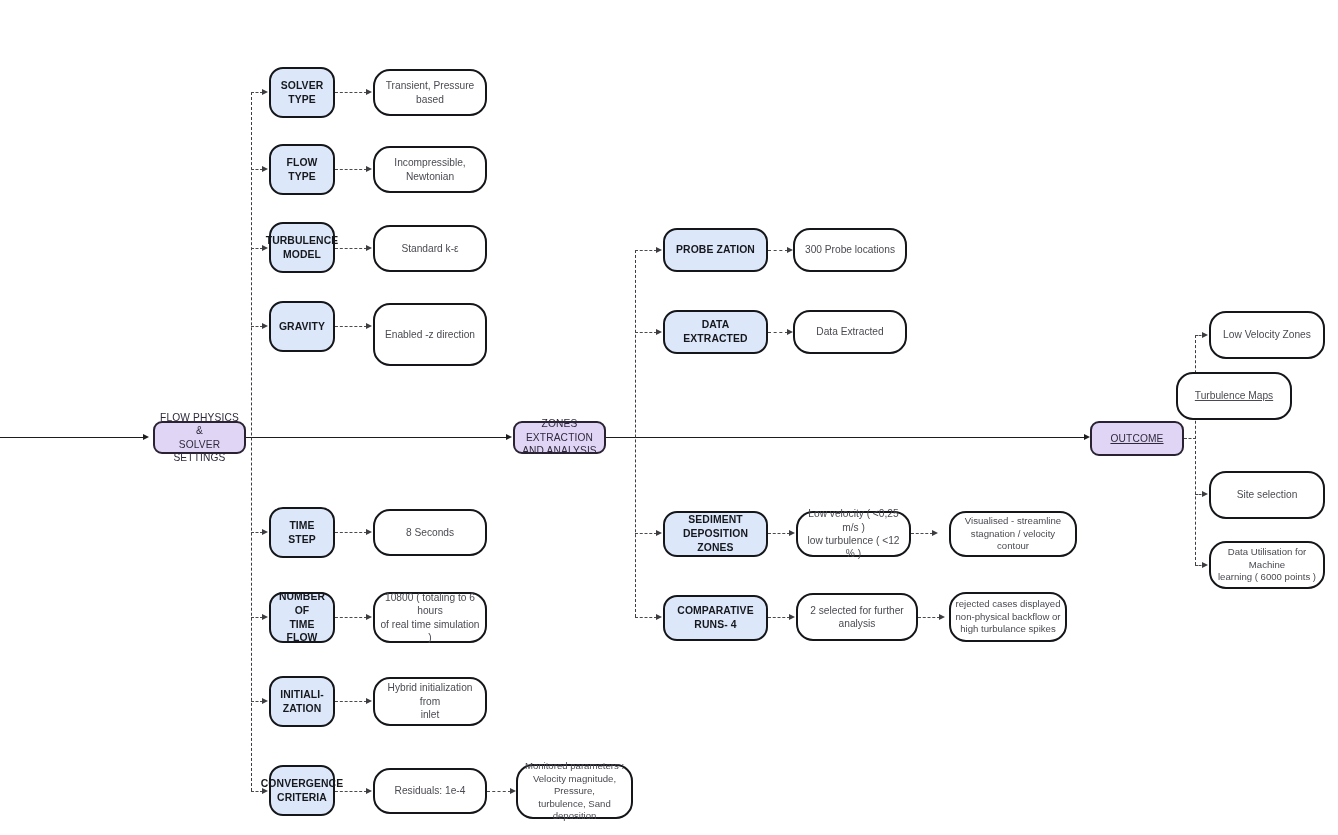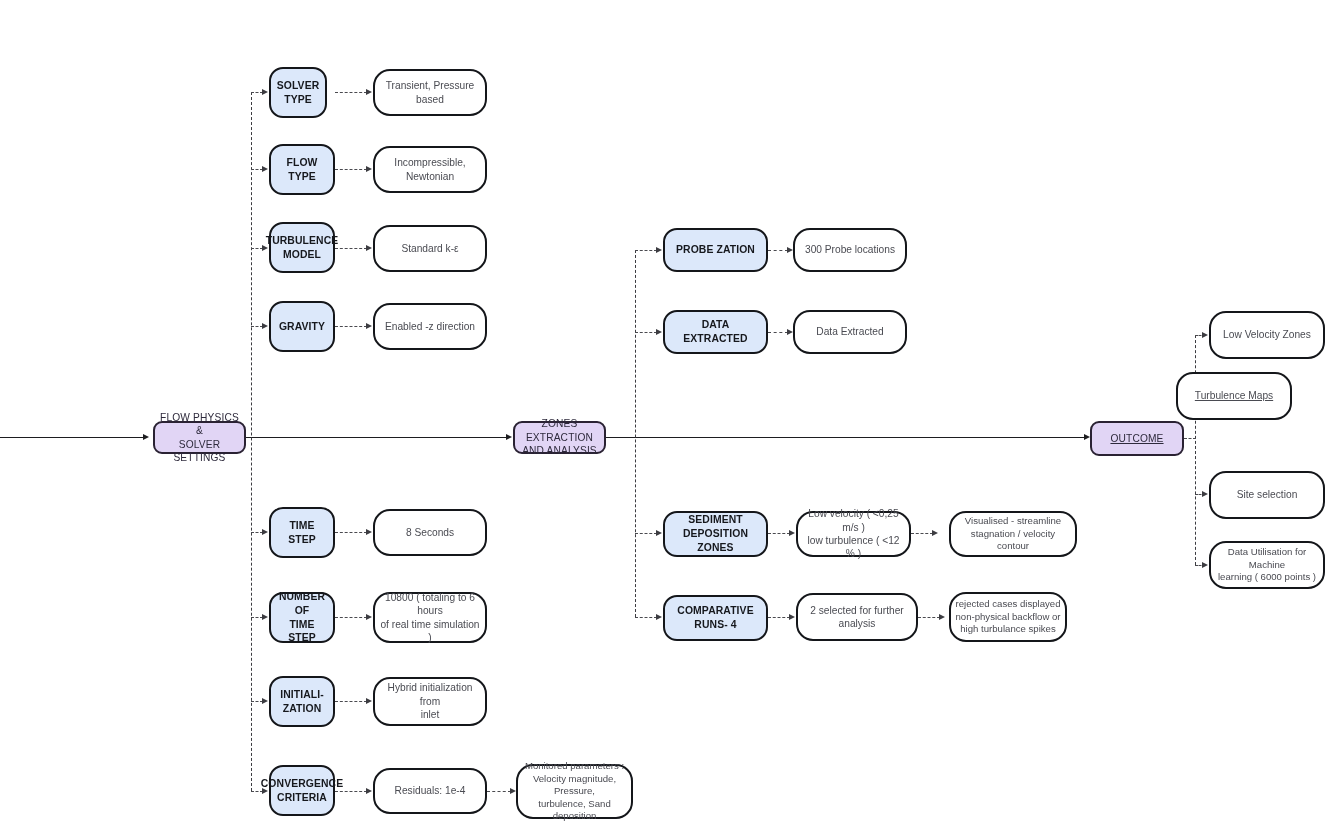--- a/index.html
+++ b/index.html
@@ -109,21 +109,21 @@
   <div class="arrow-r" style="left:1084px; top:433.5px;"></div>
 
   <div class="node main" style="left:1090px; top:421px; width:94px; height:35px;text-decoration:underline;">
     <span>OUTCOME</span>
   </div>
 
   <div class="dash-v" style="left:251px; top:92px; height:699px;"></div>
 
   <div class="dash-h" style="left:251px; top:92px; width:12px;"></div>
   <div class="arrow-r dashcol" style="left:262px; top:88.5px;"></div>
-  <div class="node cat" style="left:269px; top:67px; width:58px; height:51px;">
+  <div class="node cat" style="left:269px; top:67px; width:66px; height:51px;">
     <span>SOLVER TYPE</span>
   </div>
   <div class="dash-h" style="left:335px; top:92px; width:32px;"></div>
   <div class="arrow-r dashcol" style="left:366px; top:88.5px;"></div>
   <div class="node detail" style="left:373px; top:69px; width:114px; height:47px;">
     <span>Transient, Pressure based</span>
   </div>
 
   <div class="dash-h" style="left:251px; top:169px; width:12px;"></div>
   <div class="arrow-r dashcol" style="left:262px; top:165.5px;"></div>
@@ -148,40 +148,40 @@
     <span>Standard k-ε</span>
   </div>
 
   <div class="dash-h" style="left:251px; top:326px; width:12px;"></div>
   <div class="arrow-r dashcol" style="left:262px; top:322.5px;"></div>
   <div class="node cat" style="left:269px; top:301px; width:66px; height:51px;">
     <span>GRAVITY</span>
   </div>
   <div class="dash-h" style="left:335px; top:326px; width:32px;"></div>
   <div class="arrow-r dashcol" style="left:366px; top:322.5px;"></div>
-  <div class="node detail" style="left:373px; top:303px; width:114px; height:47px;">
+  <div class="node detail" style="left:373px; top:303px; width:114px; height:63px;">
     <span>Enabled -z direction</span>
   </div>
 
   <div class="dash-h" style="left:251px; top:532px; width:12px;"></div>
   <div class="arrow-r dashcol" style="left:262px; top:528.5px;"></div>
   <div class="node cat" style="left:269px; top:507px; width:66px; height:51px;">
     <span>TIME STEP</span>
   </div>
   <div class="dash-h" style="left:335px; top:532px; width:32px;"></div>
   <div class="arrow-r dashcol" style="left:366px; top:528.5px;"></div>
   <div class="node detail" style="left:373px; top:509px; width:114px; height:47px;">
     <span>8 Seconds</span>
   </div>
 
   <div class="dash-h" style="left:251px; top:617px; width:12px;"></div>
   <div class="arrow-r dashcol" style="left:262px; top:613.5px;"></div>
   <div class="node cat" style="left:269px; top:592px; width:66px; height:51px;">
     <span>NUMBER OF
-TIME STEP</span>
+TIME FLOW</span>
   </div>
   <div class="dash-h" style="left:335px; top:617px; width:32px;"></div>
   <div class="arrow-r dashcol" style="left:366px; top:613.5px;"></div>
   <div class="node detail" style="left:373px; top:592px; width:114px; height:51px;">
     <span>10800 ( totaling to 6 hours
 of real time simulation )</span>
   </div>
 
   <div class="dash-h" style="left:251px; top:701px; width:12px;"></div>
   <div class="arrow-r dashcol" style="left:262px; top:697.5px;"></div>

